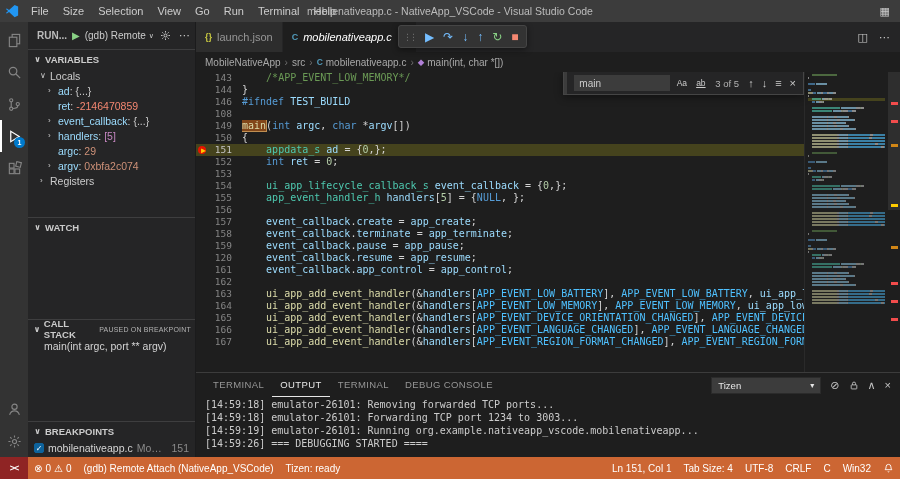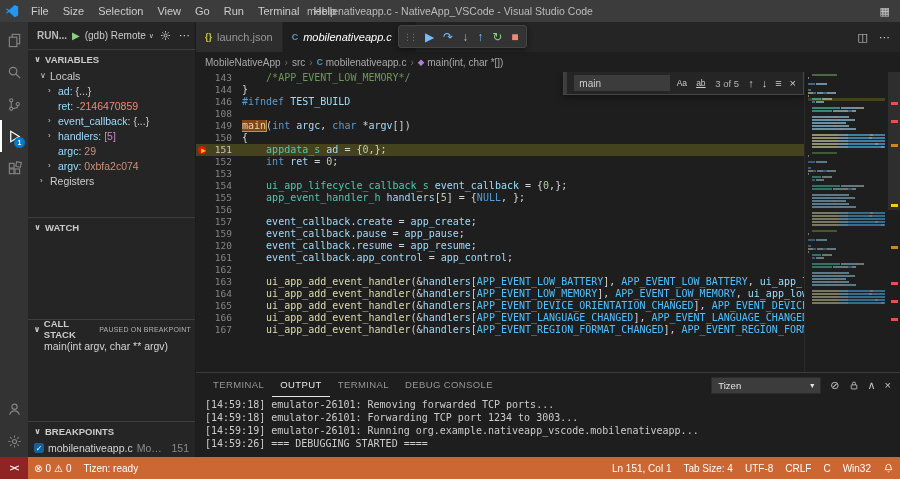--- a/index.html
+++ b/index.html
@@ -278,21 +278,21 @@
         <div class="sec-body"></div>
       </div>
 
       <div class="section" style="flex:1">
         <div class="section-header">
           <span class="sec-chev">∨</span>
           <span>CALL STACK</span>
           <span class="badge-paused">PAUSED ON BREAKPOINT</span>
         </div>
         <div class="sec-body" id="cs-frames">
-            <div class="frame-row">main(int argv, char ** argv)</div>
+            <div class="frame-row">main(int argc, port ** argv)</div>
           </div>
       </div>
 
       <div class="section" style="height:36px">
         <div class="section-header">
           <span class="sec-chev">∨</span>
           <span>BREAKPOINTS</span>
         </div>
         <div class="sec-body" id="bp-list">
             <div class="bp-row">
@@ -360,20 +360,21 @@
             <div class="cl"><div class="gut"><span class="ln">108</span></div><div class="ct"></div></div>
             <div class="cl"><div class="gut"><span class="ln">149</span></div><div class="ct"><span style="color:#dcdcaa" class="find-cur">main</span><span style="color:#d4d4d4">(</span><span style="color:#569cd6">int</span><span style="color:#d4d4d4"> </span><span style="color:#9cdcfe">argc</span><span style="color:#d4d4d4">, </span><span style="color:#569cd6">char</span><span style="color:#d4d4d4"> *</span><span style="color:#9cdcfe">argv</span><span style="color:#d4d4d4">[])</span></div></div>
             <div class="cl"><div class="gut"><span class="ln">150</span></div><div class="ct"><span style="color:#d4d4d4">{</span></div></div>
             <div class="cl cur"><div class="gut"><span class="bpwrap"><span class="bpdot"></span><span class="bparrow">▶</span></span><span class="ln">151</span></div><div class="ct"><span style="color:#d4d4d4">    </span><span style="color:#4ec9b0">appdata_s</span><span style="color:#d4d4d4"> </span><span style="color:#9cdcfe">ad</span><span style="color:#d4d4d4"> = {</span><span style="color:#b5cea8">0</span><span style="color:#d4d4d4">,};</span></div></div>
             <div class="cl"><div class="gut"><span class="ln">152</span></div><div class="ct"><span style="color:#d4d4d4">    </span><span style="color:#569cd6">int</span><span style="color:#d4d4d4"> </span><span style="color:#9cdcfe">ret</span><span style="color:#d4d4d4"> = </span><span style="color:#b5cea8">0</span><span style="color:#d4d4d4">;</span></div></div>
             <div class="cl"><div class="gut"><span class="ln">153</span></div><div class="ct"></div></div>
             <div class="cl"><div class="gut"><span class="ln">154</span></div><div class="ct"><span style="color:#d4d4d4">    </span><span style="color:#4ec9b0">ui_app_lifecycle_callback_s</span><span style="color:#d4d4d4"> </span><span style="color:#9cdcfe">event_callback</span><span style="color:#d4d4d4"> = {</span><span style="color:#b5cea8">0</span><span style="color:#d4d4d4">,};</span></div></div>
             <div class="cl"><div class="gut"><span class="ln">155</span></div><div class="ct"><span style="color:#d4d4d4">    </span><span style="color:#4ec9b0">app_event_handler_h</span><span style="color:#d4d4d4"> </span><span style="color:#9cdcfe">handlers</span><span style="color:#d4d4d4">[</span><span style="color:#b5cea8">5</span><span style="color:#d4d4d4">] = {</span><span style="color:#569cd6">NULL</span><span style="color:#d4d4d4">, };</span></div></div>
             <div class="cl"><div class="gut"><span class="ln">156</span></div><div class="ct"></div></div>
             <div class="cl"><div class="gut"><span class="ln">157</span></div><div class="ct"><span style="color:#d4d4d4">    </span><span style="color:#9cdcfe">event_callback</span><span style="color:#d4d4d4">.</span><span style="color:#9cdcfe">create</span><span style="color:#d4d4d4"> = </span><span style="color:#9cdcfe">app_create</span><span style="color:#d4d4d4">;</span></div></div>
+            <div class="cl"><div class="gut"><span class="ln">158</span></div><div class="ct"><span style="color:#d4d4d4">    </span><span style="color:#9cdcfe">event_callback</span><span style="color:#d4d4d4">.</span><span style="color:#9cdcfe">terminate</span><span style="color:#d4d4d4"> = </span><span style="color:#9cdcfe">app_terminate</span><span style="color:#d4d4d4">;</span></div></div>
             <div class="cl"><div class="gut"><span class="ln">159</span></div><div class="ct"><span style="color:#d4d4d4">    </span><span style="color:#9cdcfe">event_callback</span><span style="color:#d4d4d4">.</span><span style="color:#9cdcfe">pause</span><span style="color:#d4d4d4"> = </span><span style="color:#9cdcfe">app_pause</span><span style="color:#d4d4d4">;</span></div></div>
             <div class="cl"><div class="gut"><span class="ln">120</span></div><div class="ct"><span style="color:#d4d4d4">    </span><span style="color:#9cdcfe">event_callback</span><span style="color:#d4d4d4">.</span><span style="color:#9cdcfe">resume</span><span style="color:#d4d4d4"> = </span><span style="color:#9cdcfe">app_resume</span><span style="color:#d4d4d4">;</span></div></div>
             <div class="cl"><div class="gut"><span class="ln">161</span></div><div class="ct"><span style="color:#d4d4d4">    </span><span style="color:#9cdcfe">event_callback</span><span style="color:#d4d4d4">.</span><span style="color:#9cdcfe">app_control</span><span style="color:#d4d4d4"> = </span><span style="color:#9cdcfe">app_control</span><span style="color:#d4d4d4">;</span></div></div>
             <div class="cl"><div class="gut"><span class="ln">162</span></div><div class="ct"></div></div>
             <div class="cl"><div class="gut"><span class="ln">163</span></div><div class="ct"><span style="color:#d4d4d4">    </span><span style="color:#dcdcaa">ui_app_add_event_handler</span><span style="color:#d4d4d4">(&amp;</span><span style="color:#9cdcfe">handlers</span><span style="color:#d4d4d4">[</span><span style="color:#4fc1ff">APP_EVENT_LOW_BATTERY</span><span style="color:#d4d4d4">], </span><span style="color:#4fc1ff">APP_EVENT_LOW_BATTERY</span><span style="color:#d4d4d4">, </span><span style="color:#9cdcfe">ui_app_low_battery</span></div></div>
             <div class="cl"><div class="gut"><span class="ln">164</span></div><div class="ct"><span style="color:#d4d4d4">    </span><span style="color:#dcdcaa">ui_app_add_event_handler</span><span style="color:#d4d4d4">(&amp;</span><span style="color:#9cdcfe">handlers</span><span style="color:#d4d4d4">[</span><span style="color:#4fc1ff">APP_EVENT_LOW_MEMORY</span><span style="color:#d4d4d4">], </span><span style="color:#4fc1ff">APP_EVENT_LOW_MEMORY</span><span style="color:#d4d4d4">, </span><span style="color:#9cdcfe">ui_app_low_memory</span></div></div>
             <div class="cl"><div class="gut"><span class="ln">165</span></div><div class="ct"><span style="color:#d4d4d4">    </span><span style="color:#dcdcaa">ui_app_add_event_handler</span><span style="color:#d4d4d4">(&amp;</span><span style="color:#9cdcfe">handlers</span><span style="color:#d4d4d4">[</span><span style="color:#4fc1ff">APP_EVENT_DEVICE_ORIENTATION_CHANGED</span><span style="color:#d4d4d4">], </span><span style="color:#4fc1ff">APP_EVENT_DEVICE_ORIENTATION_CHANGED</span></div></div>
             <div class="cl"><div class="gut"><span class="ln">166</span></div><div class="ct"><span style="color:#d4d4d4">    </span><span style="color:#dcdcaa">ui_app_add_event_handler</span><span style="color:#d4d4d4">(&amp;</span><span style="color:#9cdcfe">handlers</span><span style="color:#d4d4d4">[</span><span style="color:#4fc1ff">APP_EVENT_LANGUAGE_CHANGED</span><span style="color:#d4d4d4">], </span><span style="color:#4fc1ff">APP_EVENT_LANGUAGE_CHANGED</span></div></div>
             <div class="cl"><div class="gut"><span class="ln">167</span></div><div class="ct"><span style="color:#d4d4d4">    </span><span style="color:#dcdcaa">ui_app_add_event_handler</span><span style="color:#d4d4d4">(&amp;</span><span style="color:#9cdcfe">handlers</span><span style="color:#d4d4d4">[</span><span style="color:#4fc1ff">APP_EVENT_REGION_FORMAT_CHANGED</span><span style="color:#d4d4d4">], </span><span style="color:#4fc1ff">APP_EVENT_REGION_FORMAT_CHANGED</span></div></div>
           </div>
@@ -941,20 +942,23 @@
 
   <div class="statusbar" id="statusbar" style="background: rgb(204, 102, 51);">
     <div class="sb-remote" id="sb-remote" style="background: rgb(143, 36, 36);">&gt;&lt;</div>
     <div class="sb-item">
       <span class="sb-ico">⊗</span>
       <span>0</span>
       <span class="sb-ico">⚠</span>
       <span>0</span>
     </div>
     <div class="sb-item">
+      <span>(gdb) Remote Attach (NativeApp_VSCode)</span>
+    </div>
+    <div class="sb-item">
       <span>Tizen: ready</span>
     </div>
     <div class="sb-right" id="sb-right">
         <div class="sb-item">Ln 151, Col 1</div>
         <div class="sb-item">Tab Size: 4</div>
         <div class="sb-item">UTF-8</div>
         <div class="sb-item">CRLF</div>
         <div class="sb-item">C</div>
         <div class="sb-item">Win32</div>
         <div class="sb-item">

